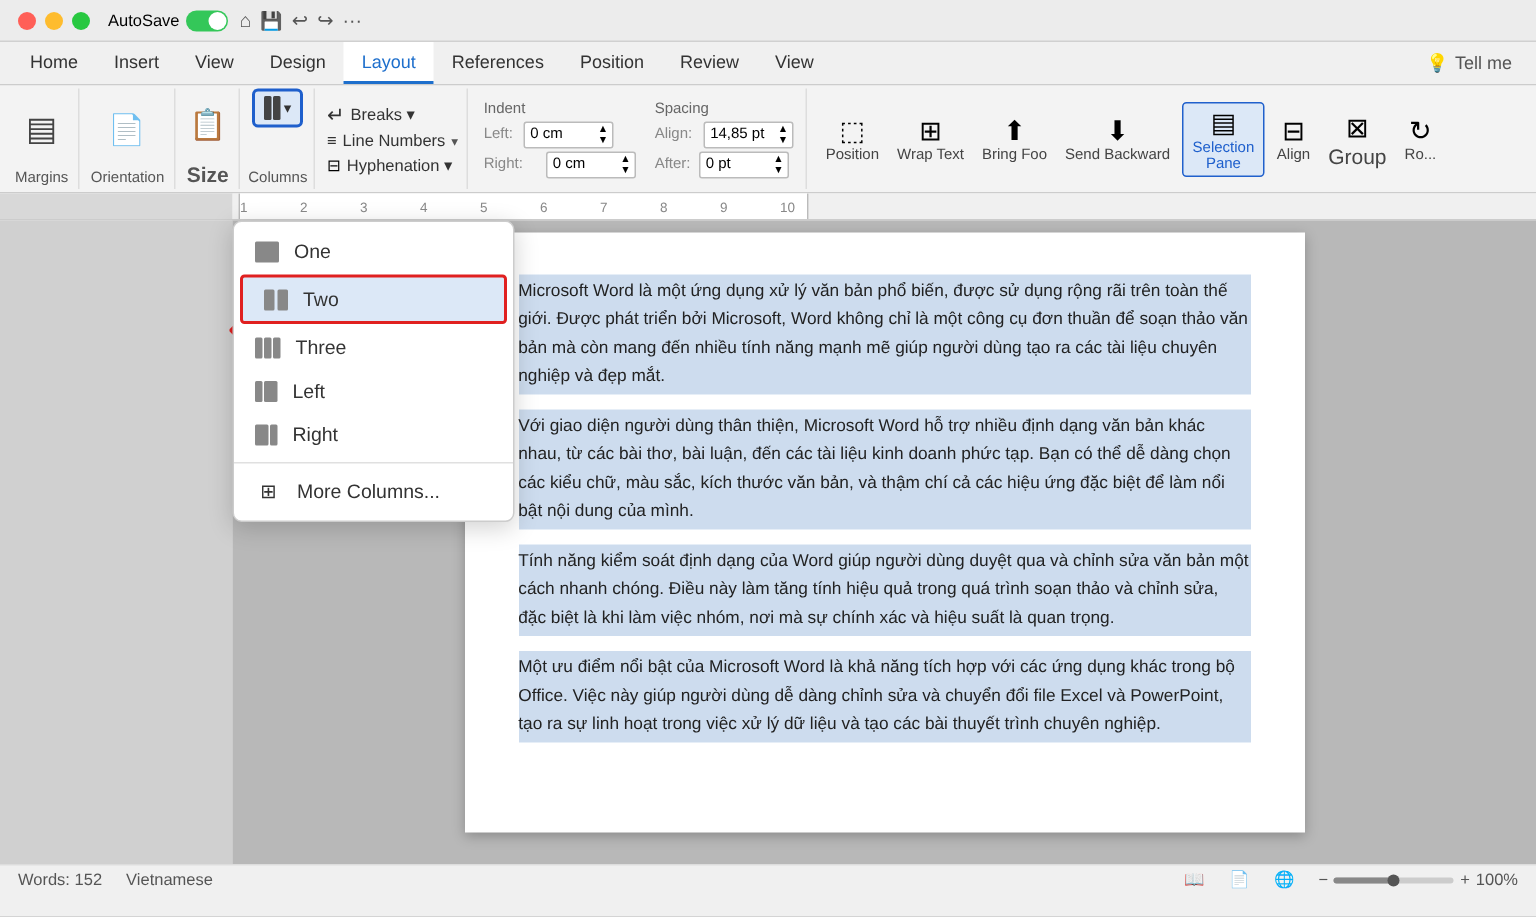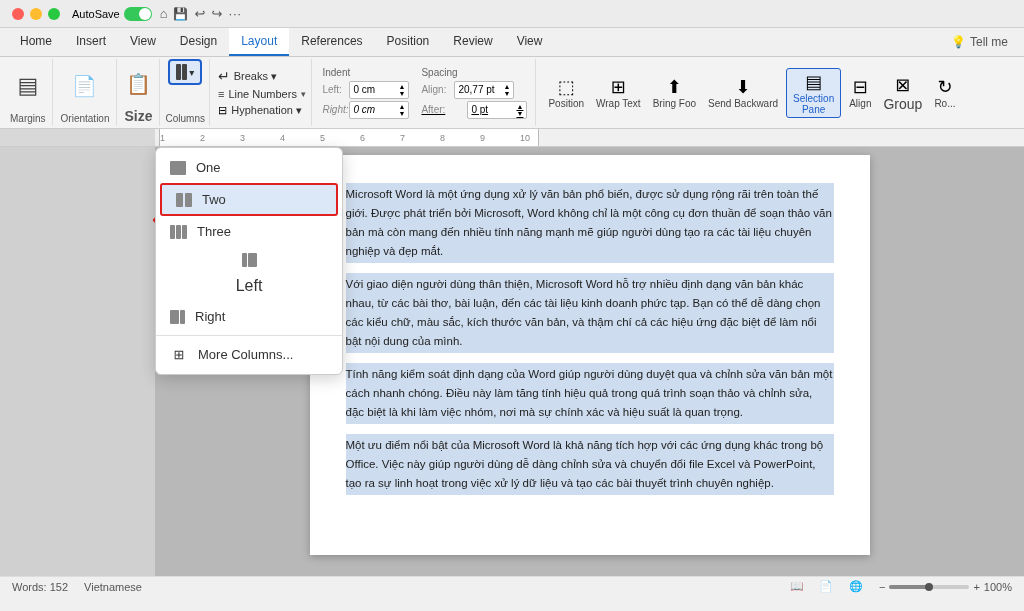--- a/index.html
+++ b/index.html
@@ -131,44 +131,44 @@
         <div style="display:flex;align-items:center;gap:3px;font-size:10px;margin-bottom:2px;">
           <span style="color:#888;width:24px;">Left:</span>
           <div style="display:flex;align-items:center;border:1px solid #bbb;border-radius:2px;background:white;padding:1px 3px;font-size:10px;width:60px;">
             <span>0 cm</span>
             <div style="display:flex;flex-direction:column;margin-left:auto;">
               <span style="font-size:7px;cursor:pointer;">▲</span>
               <span style="font-size:7px;cursor:pointer;">▼</span>
             </div>
           </div>
         </div>
-        <div style="display:flex;align-items:center;gap:3px;font-size:10px;font-style:italic;">
+        <div style="display:flex;align-items:center;gap:18px;font-size:10px;">
           <span style="color:#888;width:24px;">Right:</span>
           <div style="display:flex;align-items:center;border:1px solid #bbb;border-radius:2px;background:white;padding:1px 3px;font-size:10px;width:60px;">
             <span>0 cm</span>
             <div style="display:flex;flex-direction:column;margin-left:auto;">
               <span style="font-size:7px;cursor:pointer;">▲</span>
               <span style="font-size:7px;cursor:pointer;">▼</span>
             </div>
           </div>
         </div>
       </div>
       <div>
         <div style="font-size:10px;color:#666;font-weight:500;margin-bottom:3px;">Spacing</div>
         <div style="display:flex;align-items:center;gap:3px;font-size:10px;margin-bottom:2px;">
           <span style="color:#888;width:30px;">Align:</span>
           <div style="display:flex;align-items:center;border:1px solid #bbb;border-radius:2px;background:white;padding:1px 3px;font-size:10px;width:60px;">
-            <span>20,77 pt</span>
+            <span>14,85 pt</span>
             <div style="display:flex;flex-direction:column;margin-left:auto;">
               <span style="font-size:7px;cursor:pointer;">▲</span>
               <span style="font-size:7px;cursor:pointer;">▼</span>
             </div>
           </div>
         </div>
-        <div style="display:flex;align-items:center;gap:16px;font-size:10px;text-decoration:underline;">
+        <div style="display:flex;align-items:center;gap:0;font-size:10px;">
           <span style="color:#888;width:30px;">After:</span>
           <div style="display:flex;align-items:center;border:1px solid #bbb;border-radius:2px;background:white;padding:1px 3px;font-size:10px;width:60px;">
             <span>0 pt</span>
             <div style="display:flex;flex-direction:column;margin-left:auto;">
               <span style="font-size:7px;cursor:pointer;">▲</span>
               <span style="font-size:7px;cursor:pointer;">▼</span>
             </div>
           </div>
         </div>
       </div>
@@ -279,21 +279,21 @@
 
       <div style="display:flex;align-items:center;gap:10px;padding:7px 14px;cursor:pointer;font-size:13px;color:#333;">
         <div style="display:flex;gap:1px;">
           <div style="width:5px;height:14px;background:#888;border-radius:1px;"></div>
           <div style="width:5px;height:14px;background:#888;border-radius:1px;"></div>
           <div style="width:5px;height:14px;background:#888;border-radius:1px;"></div>
         </div>
         <span>Three</span>
       </div>
 
-      <div style="display:flex;align-items:center;gap:10px;padding:7px 14px;cursor:pointer;font-size:16px;color:#333;flex-direction:column;">
+      <div style="display:flex;align-items:flex-end;gap:10px;padding:7px 14px;cursor:pointer;font-size:13px;color:#333;">
         <div style="display:flex;gap:1px;">
           <div style="width:5px;height:14px;background:#888;border-radius:1px;"></div>
           <div style="width:9px;height:14px;background:#888;border-radius:1px;"></div>
         </div>
         <span>Left</span>
       </div>
 
       <div style="display:flex;align-items:center;gap:10px;padding:7px 14px;cursor:pointer;font-size:13px;color:#333;">
         <div style="display:flex;gap:1px;">
           <div style="width:9px;height:14px;background:#888;border-radius:1px;"></div>

